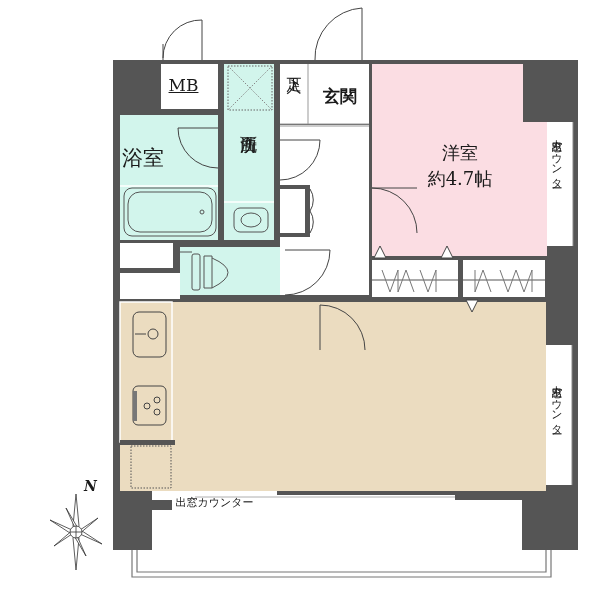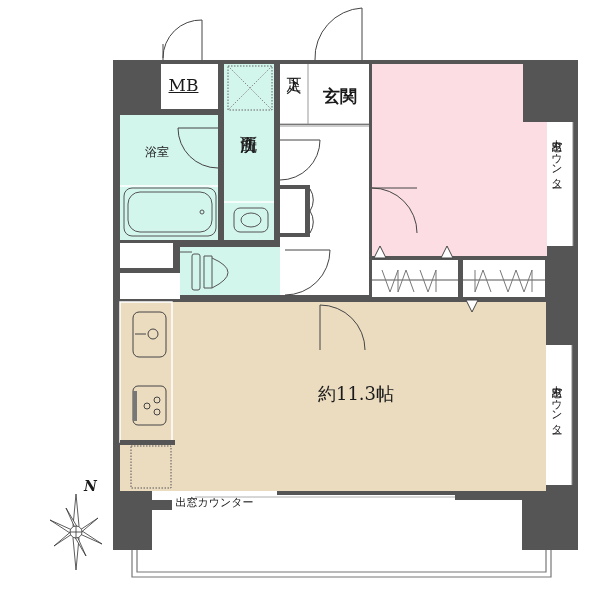--- a/index.html
+++ b/index.html
@@ -157,29 +157,30 @@
     <line x1="0" y1="-6" x2="0" y2="6"></line>
   </g>
 </svg>
 
 <div class="room-label" style="left:161px; top:75px; width:45px; font-size:17px;text-decoration:underline;">MB</div>
 
 <div class="room-label vtext" style="left:284px; top:66px; font-size:15px; line-height:20px;">下足入</div>
 
 <div class="room-label" style="left:312px; top:86px; width:56px; font-size:17px;font-weight:bold;">玄関</div>
 
-<div class="room-label" style="left:122px; top:145px; width:70px; font-size:12px;">浴室</div>
+<div class="room-label" style="left:108px; top:145px; width:70px; font-size:21px;">浴室</div>
 
 <div class="room-label vtext" style="left:238px; top:123px; font-size:17px; line-height:22px;">洗面所</div>
 
 <div class="room-label" style="left:400px; top:140px; width:120px; font-size:18px; line-height:26px;">
+  <div>洋室</div>
+  <div>約4.7帖</div>
 </div>
 
 <div class="room-label" style="left:296px; top:380px; width:120px; font-size:18px; line-height:28px;">
-  <div>約11.3帖</div>
 </div>
 
 <div class="room-label vtext" style="left:549px; top:132px; font-size:11px; line-height:14px;">出窓カウンター</div>
 
 <div class="room-label vtext" style="left:549px; top:378px; font-size:11px; line-height:14px;">出窓カウンター</div>
 
 <div class="room-label" style="left:152px; top:496px; width:125px; font-size:11px;">出窓カウンター</div>
 
 <div class="room-label" style="left:84px; top:478px; font-size:14px; font-weight:bold; font-style:italic;">N</div>
 

